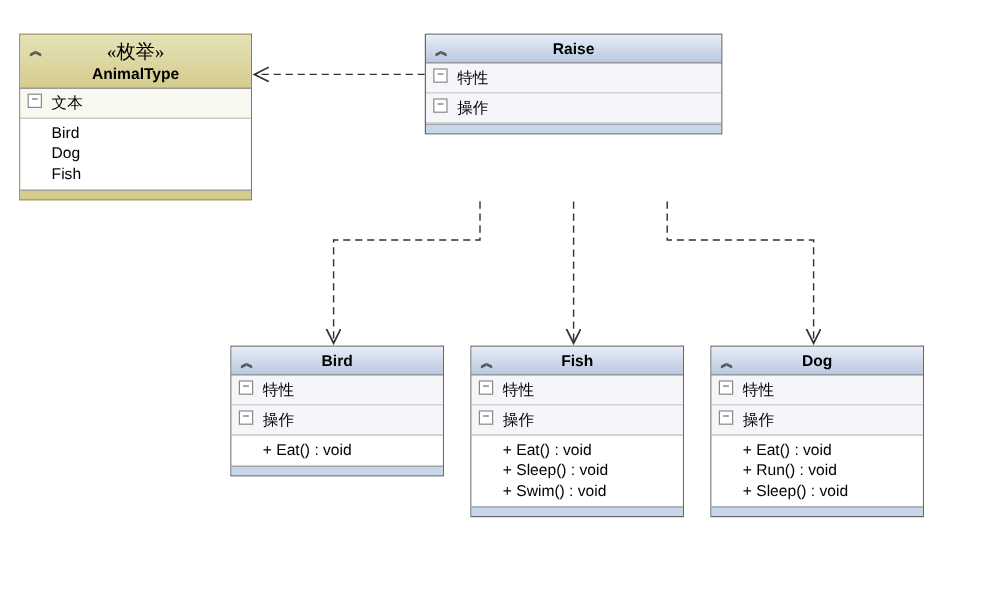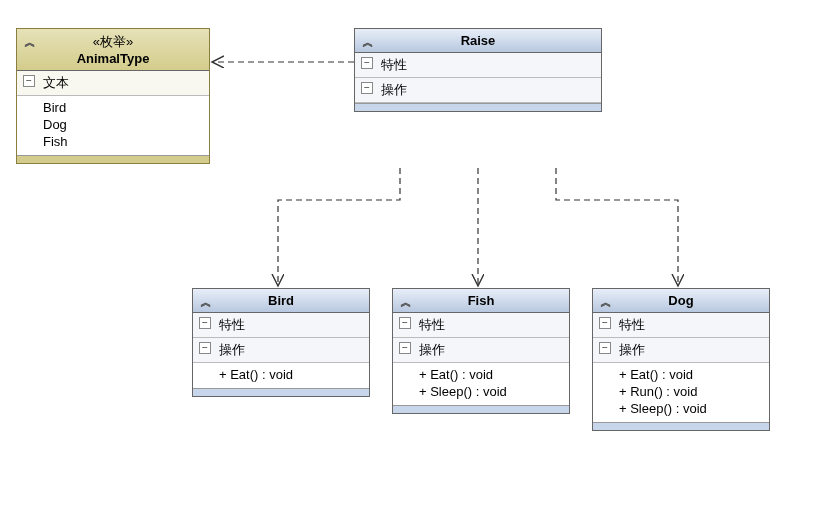--- a/index.html
+++ b/index.html
@@ -7,21 +7,21 @@
   .canvas { position: relative; width: 826px; height: 508px; }
   .box { position: absolute; border: 1px solid #666; }
   .box.blue .title { background: linear-gradient(to bottom, #e8eef8, #b8c8e0); border-bottom: 1px solid #666; }
   .box.blue { background: #fff; }
   .box.blue .footer { background: #c8d6ec; height: 8px; border-top: 1px solid #999; }
   .box.olive .title { background: linear-gradient(to bottom, #e6e2b8, #d4cc8c); border-bottom: 1px solid #666; }
   .box.olive { background: #fff; }
   .box.olive .footer { background: #d4cc8c; height: 8px; border-top: 1px solid #999; }
   .box.olive { border-color: #8a7f3f; }
   .title { text-align: center; font-weight: bold; padding: 4px 6px; position: relative; min-height: 24px; display: flex; align-items: center; justify-content: center; flex-direction: column; }
-  .stereo { font-weight: normal; font-size: 13px; }
+  .stereo { font-weight: normal; font-size: 16px; font-family: Liberation Serif, serif; }
   .chev { position: absolute; left: 6px; top: 6px; width: 14px; height: 14px; display: flex; align-items: center; justify-content: center; color: #555; font-size: 11px; }
   .section { border-bottom: 1px solid #bbb; padding: 3px 6px; background: #f8f8f0; position: relative; }
   .box.blue .section { background: #f4f6fa; }
   .section .toggle { position: absolute; left: 6px; top: 4px; width: 12px; height: 12px; border: 1px solid #888; background: #fff; display: flex; align-items: center; justify-content: center; font-size: 10px; line-height: 1; color: #333; }
   .section .label { margin-left: 20px; }
   .items { padding: 3px 6px 5px 26px; background: #fff; }
   .items div { padding: 1px 0; }
   svg.conn { position: absolute; left: 0; top: 0; width: 826px; height: 508px; pointer-events: none; }
 </style>
 </head>
@@ -107,20 +107,21 @@
     <span class="toggle">−</span>
     <span class="label">特性</span>
   </div>
   <div class="section">
     <span class="toggle">−</span>
     <span class="label">操作</span>
   </div>
   <div class="items">
     <div>+ Eat() : void</div>
     <div>+ Sleep() : void</div>
+    <div>+ Swim() : void</div>
   </div>
   <div class="footer"></div>
 </div>
 
 <div class="box blue" style="left:592px; top:288px; width:178px;">
   <div class="title">
     <span class="chev">︽</span>
     <span>Dog</span>
   </div>
   <div class="section">

